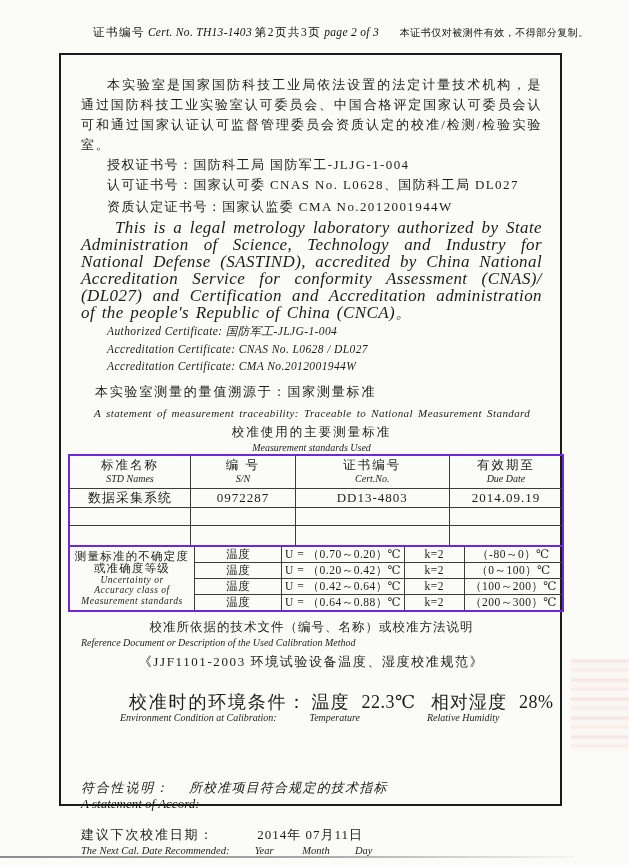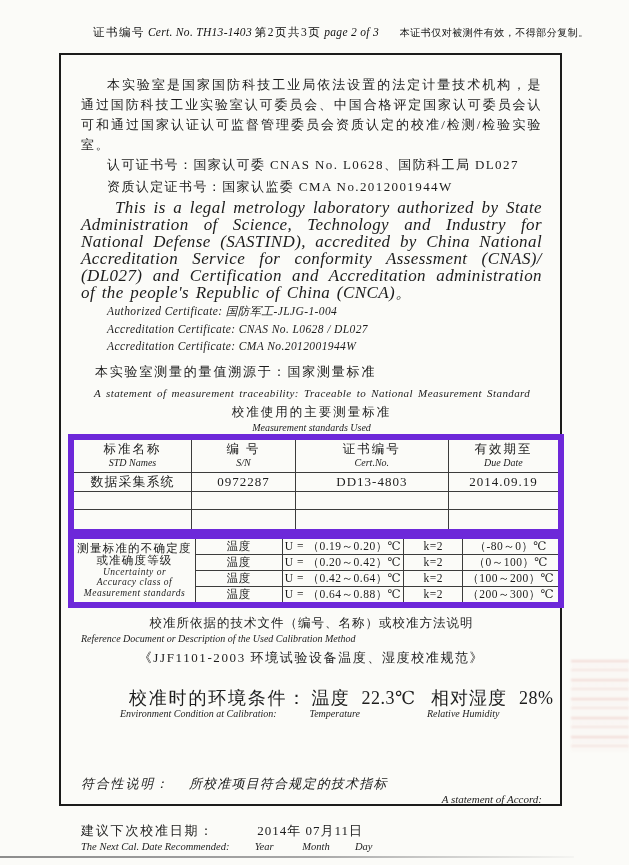--- a/index.html
+++ b/index.html
@@ -48,21 +48,21 @@
   .trace-zh { margin-top:6px; font-size:13px; line-height:20px; letter-spacing:1.8px; padding-left:14px; }
   .trace-en { margin-top:3px; font-size:11px; line-height:16px; font-style:italic; padding-left:13px; letter-spacing:0.4px; word-spacing:2px; }
 
   .tbl-title-zh { margin-top:2px; font-size:12.5px; line-height:18px; letter-spacing:2px; text-align:center; }
   .tbl-title-en { font-size:10px; line-height:13px; font-style:italic; text-align:center; }
 
   
   table { border-collapse:collapse; table-layout:fixed; }
   .std-table, .unc-table {
     width:496px; margin-left:-13px;
-    border:6px solid #6d28d9;
+    border:2px solid #6d28d9;
   }
   .unc-table { margin-top:-2px; }
   .std-table th, .std-table td, .unc-table td {
     border:1px solid #3c3c3c; text-align:center; padding:0; overflow:hidden;
   }
   .std-table th { font-weight:normal; height:32px; }
   .th-zh { font-size:12.5px; line-height:15px; letter-spacing:2px; }
   .th-en { font-size:10px; line-height:12px; font-style:italic; }
   .std-table td { height:17px; font-size:13px; letter-spacing:1px; }
   .std-table tr.empty-b td { height:19px; }
@@ -80,21 +80,21 @@
   .env-label { display:inline-block; margin-left:48px; width:178px; letter-spacing:1.8px; }
   .env-temp { display:inline-block; width:115px; letter-spacing:1px; }
   .env-temp .val, .env-rh .val { margin-left:12px; letter-spacing:0.5px; }
   .env-rh { display:inline-block; letter-spacing:1px; }
   .env-row-en { font-size:10px; line-height:14px; font-style:italic; white-space:nowrap; }
   .env-label-en { display:inline-block; margin-left:39px; width:187px; }
   .env-temp-en { display:inline-block; width:115px; }
 
   .accord-zh { margin-top:54px; font-size:13px; line-height:18px; letter-spacing:1.8px;font-style:italic; }
   .accord-zh .val { margin-left:14px; letter-spacing:1.2px; }
-  .accord-en { font-size:11px; line-height:13px; font-style:italic;text-align:right; }
+  .accord-en { font-size:13px; line-height:13px; font-style:italic; }
 
   .nextcal-zh { margin-top:16px; font-size:13px; line-height:18px; letter-spacing:1.8px; }
   .nextcal-zh .val { margin-left:38px; letter-spacing:1px; }
   .nextcal-en { font-size:10.5px; line-height:13px; font-style:italic; white-space:nowrap; }
   .nextcal-en .lbl { display:inline-block; width:171px; }
   .nextcal-en .yr { display:inline-block; width:45px; }
   .nextcal-en .mo { display:inline-block; width:50px; }
 
   
   .bleed-marks {
@@ -119,20 +119,21 @@
     <span class="en-it">Cert. No. TH13-1403</span>
     <span class="zh">第2页共3页</span>
     <span class="en-it">page 2 of 3</span>
     <span class="header-notice zh">本证书仅对被测件有效，不得部分复制。</span>
   </div>
 
   <div class="frame">
 
     <p class="p-intro zh">本实验室是国家国防科技工业局依法设置的法定计量技术机构，是通过国防科技工业实验室认可委员会、中国合格评定国家认可委员会认可和通过国家认证认可监督管理委员会资质认定的校准/检测/检验实验室。</p>
 
+    <div class="cert-line">授权证书号：国防科工局  国防军工-JLJG-1-004</div>
     <div class="cert-line">认可证书号：国家认可委  CNAS No. L0628、国防科工局  DL027</div>
     <div class="cert-line m2">资质认定证书号：国家认监委  CMA No.2012001944W</div>
 
     <p class="p-en">This is a legal metrology laboratory authorized by State Administration of Science, Technology and Industry for National Defense (SASTIND), accredited by China National Accreditation Service for conformity Assessment (CNAS)/　(DL027) and Certification and Accreditation administration of the people's Republic of China (CNCA)。</p>
 
     <div class="cert-en cert-en-first">Authorized Certificate:  国防军工-JLJG-1-004</div>
     <div class="cert-en">Accreditation Certificate: CNAS No. L0628 / DL027</div>
     <div class="cert-en">Accreditation Certificate: CMA No.2012001944W</div>
 
     <div class="trace-zh">本实验室测量的量值溯源于：国家测量标准</div>
@@ -201,21 +202,21 @@
       <tbody>
         <tr>
           <td rowspan="4" class="unc-label">
             <div class="lzh">测量标准的不确定度</div>
             <div class="lzh">或准确度等级</div>
             <div class="len">Uncertainty or</div>
             <div class="len">Accuracy class of</div>
             <div class="len">Measurement standards</div>
           </td>
           <td>温度</td>
-          <td>U = （0.19～0.20）℃</td>
+          <td>U = （0.70～0.20）℃</td>
           <td>k=2</td>
           <td>（-80～0）℃</td>
         </tr>
         <tr>
           <td>温度</td>
           <td>U = （0.20～0.42）℃</td>
           <td>k=2</td>
           <td>（0～100）℃</td>
         </tr>
         <tr>

